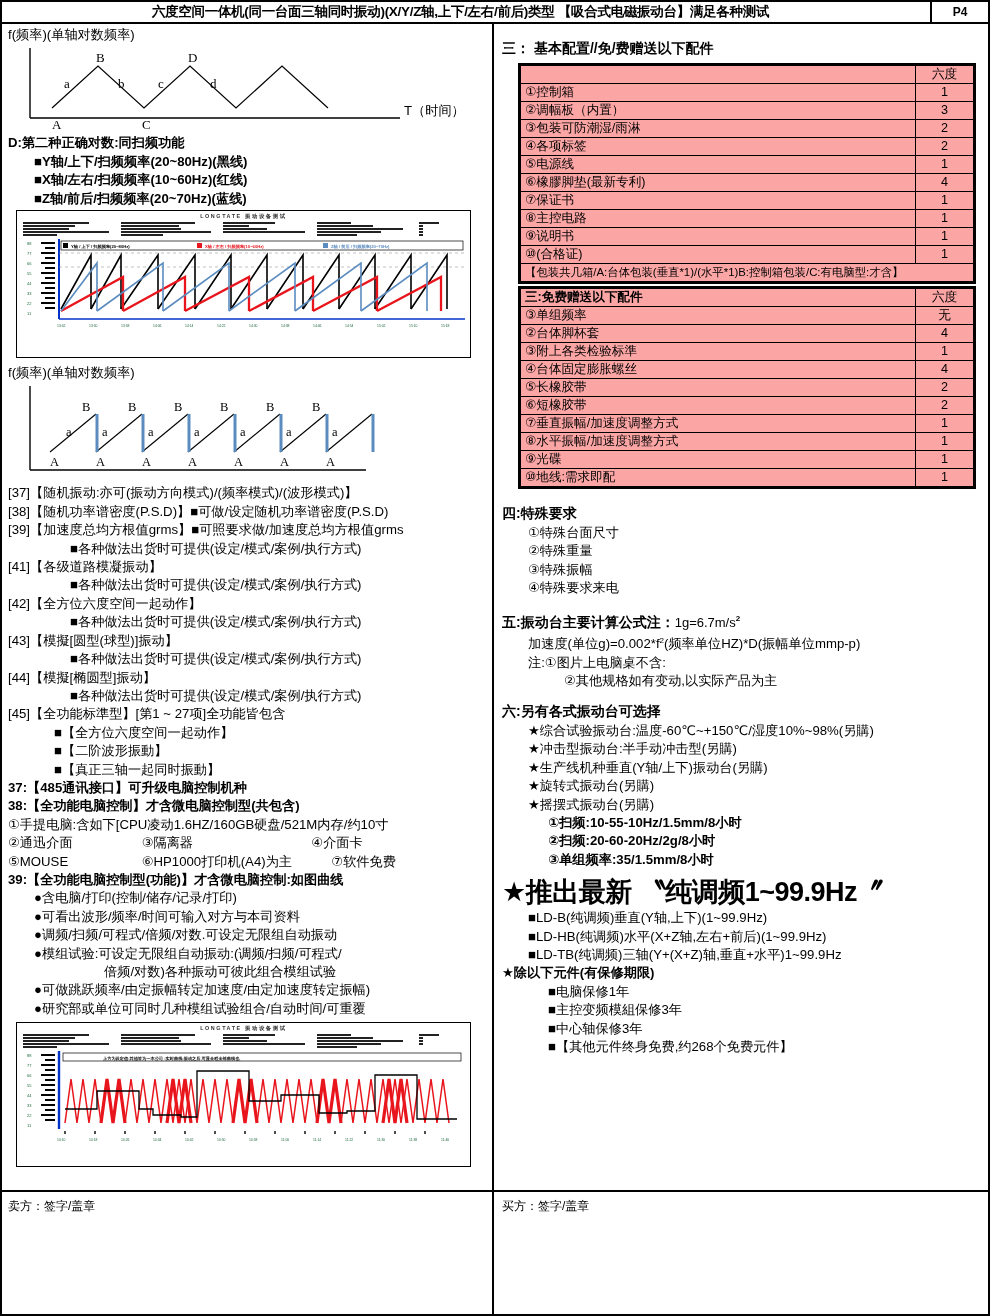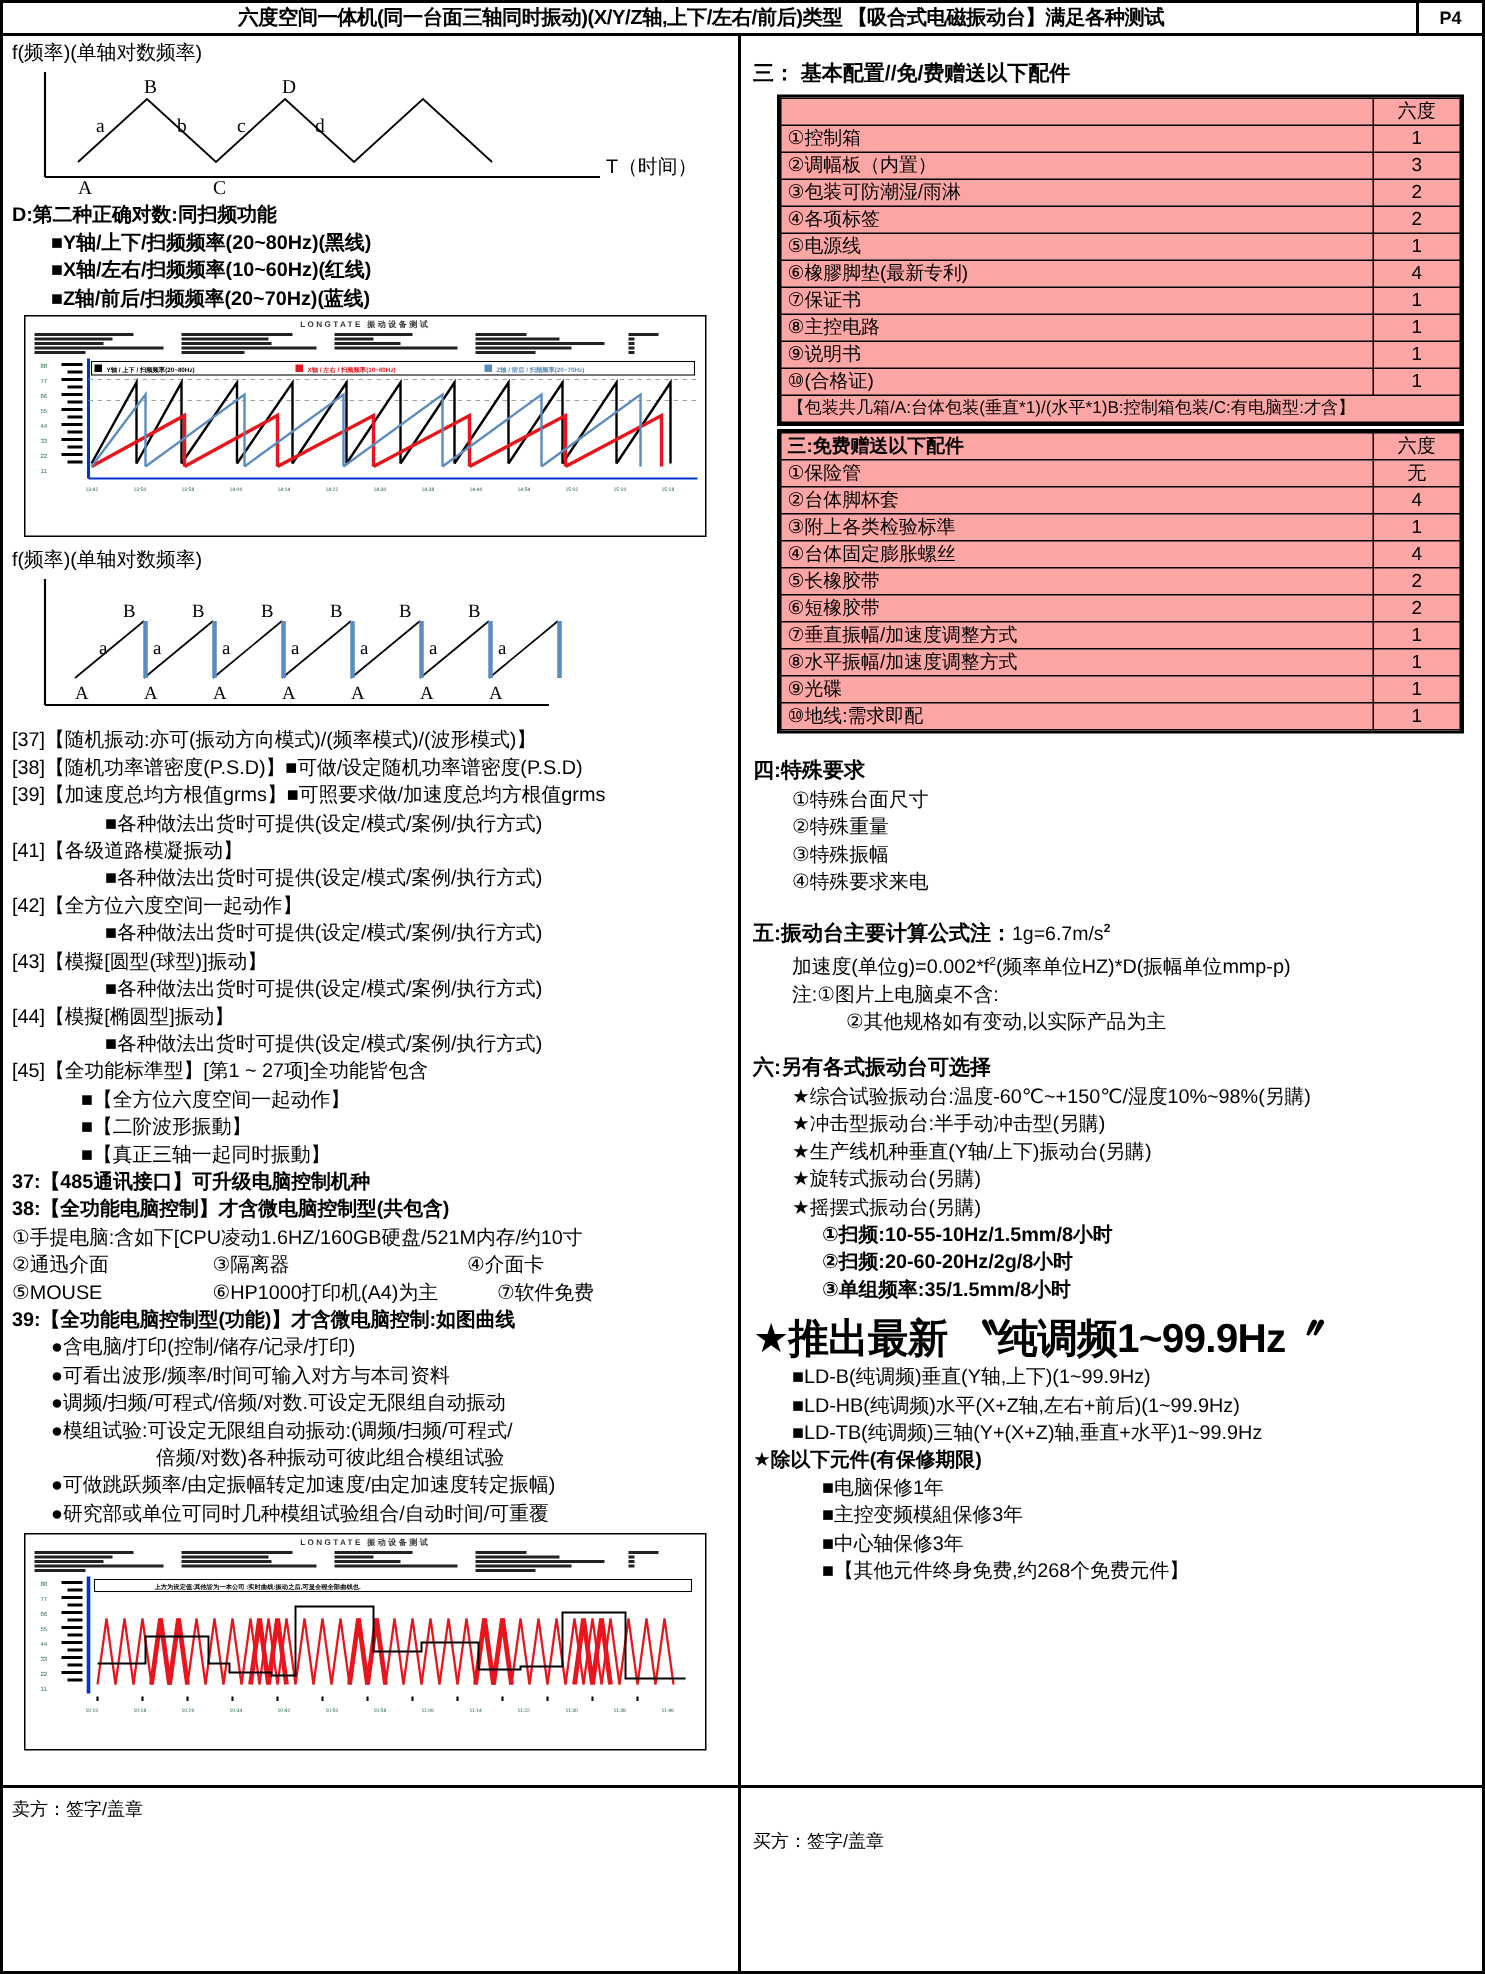--- a/index.html
+++ b/index.html
@@ -11,33 +11,33 @@
   }
   .page { width:990px; height:1316px; position:relative; border:2px solid #000; }
 
   
   .hdr { display:flex; height:22px; border-bottom:2px solid #000; align-items:stretch;gap:11px; }
   .hdr-title {
     flex:1; display:flex; align-items:center; justify-content:center;
     font-size:13.5px; font-weight:bold; letter-spacing:-0.3px; white-space:nowrap;
   }
   .hdr-page {
-    width:44px; border-left:2px solid #000; display:flex;
+    width:58px; border-left:2px solid #000; display:flex;
     align-items:center; justify-content:center; font-size:12px; font-weight:bold;
   }
 
   
   .cols { display:flex; height:1166px; }
   .col-l { width:492px; border-right:2px solid #000; position:relative; padding:2px 4px 0 6px; }
   .col-r { flex:1; position:relative; padding:14px 8px 0 8px; }
 
   
   .foot { display:flex; height:calc(1316px - 22px - 1166px - 4px); border-top:2px solid #000; }
   .foot-l { width:492px; border-right:2px solid #000; padding:6px 0 0 6px; font-size:12px; }
-  .foot-r { flex:1; padding:6px 12px 0 8px; font-size:12px;margin-top:21px; }
+  .foot-r { flex:1; padding:6px 12px 0 8px; font-size:12px; }
 
   
   .t  { font-size:13.2px; line-height:18.4px; white-space:nowrap; }
   .tb { font-size:13.2px; line-height:18.4px; font-weight:bold; white-space:nowrap; }
   .ind1 { padding-left:26px; }
   .ind2 { padding-left:46px; }
   .ind3 { padding-left:62px; }
   .ind4 { padding-left:96px; }
 
   
@@ -503,21 +503,21 @@
       </div>
 
       <div class="tblwrap" style="margin-top:2px">
         <table class="cfg">
           <tbody>
               <tr>
             <td class="hd">三:免费赠送以下配件</td>
             <td class="num">六度</td>
           </tr>
           <tr>
-                <td>①保险管</td>
+                <td>③单组频率</td>
                 <td class="num">无</td>
               </tr>
           <tr>
                 <td>②台体脚杯套</td>
                 <td class="num">4</td>
               </tr>
           <tr>
                 <td>③附上各类检验标準</td>
                 <td class="num">1</td>
               </tr>

